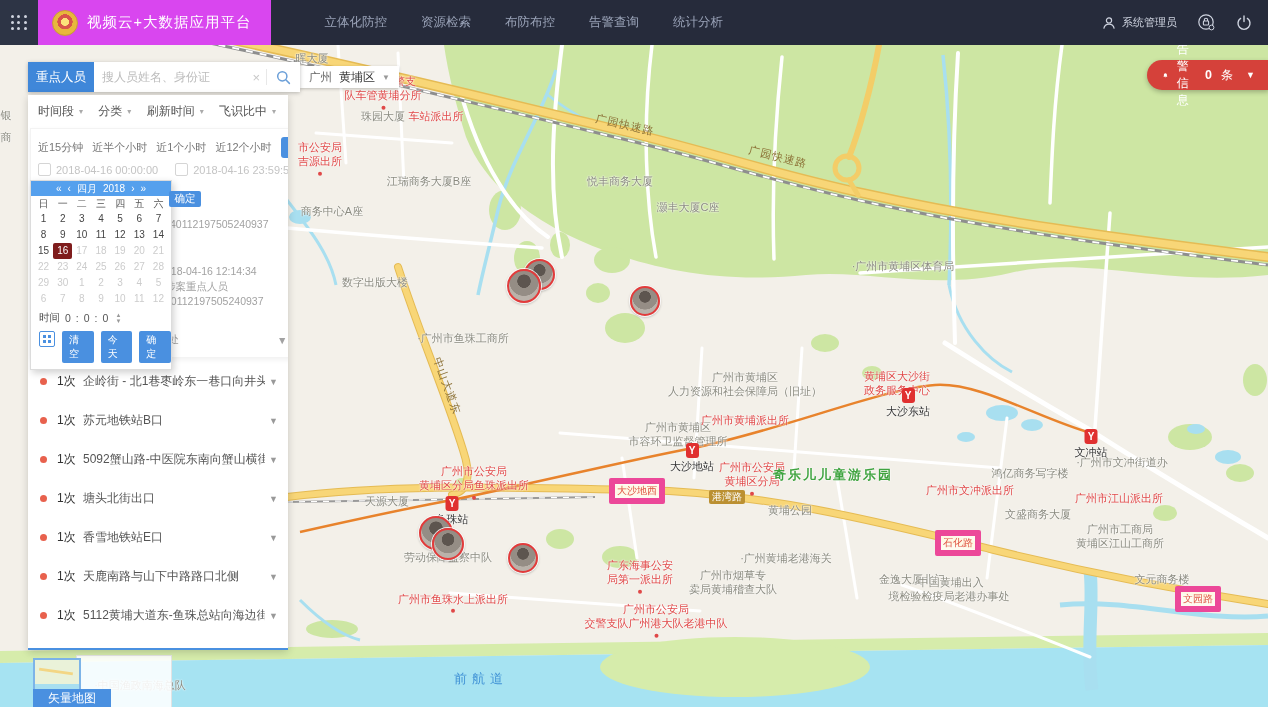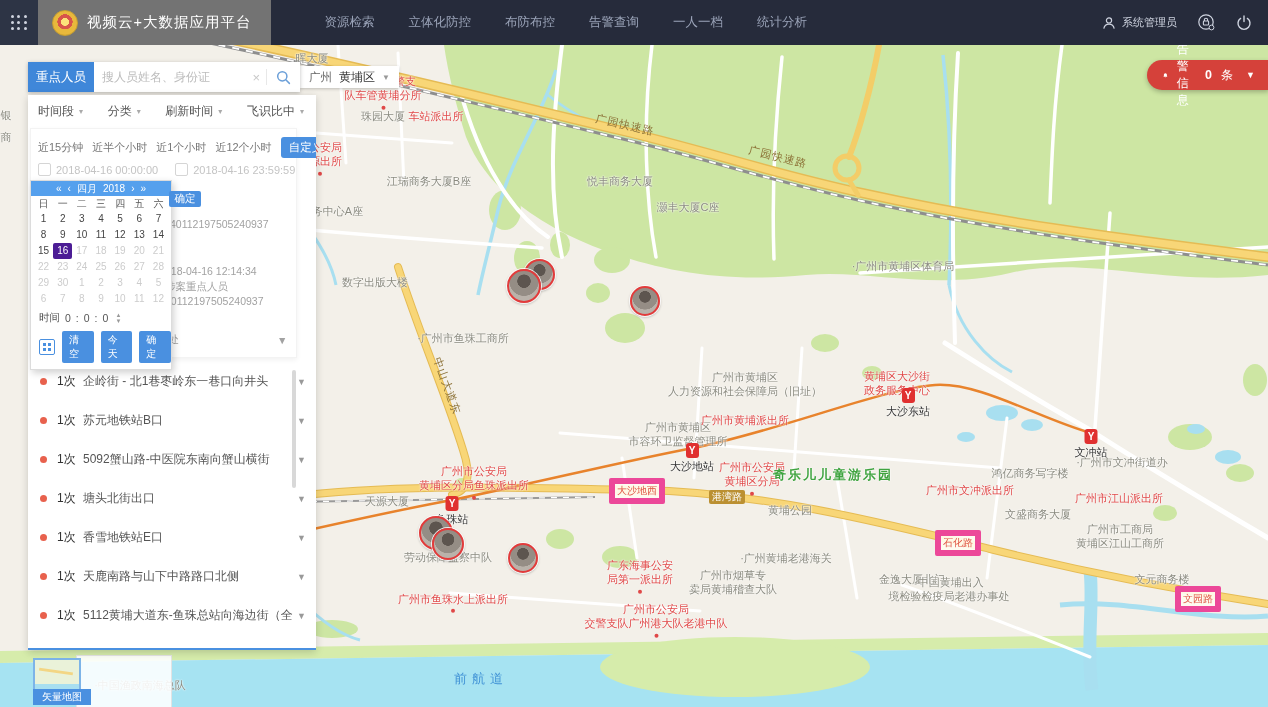--- a/index.html
+++ b/index.html
@@ -3,21 +3,21 @@
 <meta charset="utf-8">
 <style>
   html,body{margin:0;padding:0;background:#666;}
   .stage{position:relative;width:1268px;height:707px;overflow:hidden;background:#f3f0e9;
          font-family:"Liberation Sans","DejaVu Sans",sans-serif;}
   
   #topbar{position:absolute;top:0;left:0;right:0;height:45px;background:#262b3b;display:flex;align-items:stretch;z-index:20;}
   .grid9{width:38px;background:#2d3445;display:flex;align-items:center;justify-content:center;cursor:pointer;}
   .dots{width:16px;height:16px;display:grid;grid-template-columns:repeat(3,1fr);gap:3px;}
   .dots i{width:3px;height:3px;background:#cfd4df;border-radius:50%;}
-  .logo{display:flex;align-items:center;gap:9px;background:#737373;padding:0 20px 0 14px;}
+  .logo{display:flex;align-items:center;gap:9px;background:#d946ef;padding:0 20px 0 14px;}
   .emblem{width:24px;height:24px;border-radius:50%;flex:none;border:1px solid #caa12f;
           background:radial-gradient(circle at 50% 45%,#fce27a 0 22%,#d8544a 23% 42%,#e8b83c 43% 68%,#a97c18 100%);}
   .apptitle{color:#fff;font-size:14.5px;letter-spacing:1px;white-space:nowrap;}
   #nav{display:flex;margin-left:36px;}
   .nav-item{padding:0 17px;line-height:45px;font-size:12.5px;color:#9aa3b8;position:relative;cursor:pointer;white-space:nowrap;}
   .nav-item.active{color:#fff;}
   .nav-item.active::after{content:"";position:absolute;left:16px;right:16px;bottom:8px;height:2px;background:#e8eaf0;}
   .tright{margin-left:auto;display:flex;align-items:center;gap:20px;padding-right:16px;color:#cfd4e0;}
   .user{display:flex;align-items:center;gap:6px;font-size:11px;cursor:pointer;}
   .ticon{display:flex;align-items:center;cursor:pointer;}
@@ -33,21 +33,21 @@
   .swrap input{border:none;outline:none;flex:1;min-width:0;font-size:12px;padding:16px 8px;color:#6d28d9;background:transparent;height:100%;}
   .swrap input::placeholder{color:#bcbcbc;}
   .sclear{color:#c8c8c8;font-size:13px;padding:0 6px;cursor:pointer;}
   .ssep{width:1px;height:16px;background:#e8e8e8;}
   .smag{padding:0 9px;cursor:pointer;display:flex;align-items:center;}
   
   #region{position:absolute;top:66px;left:300px;height:22px;background:#fff;z-index:10;display:flex;align-items:center;gap:7px;
           padding:0 9px;box-shadow:0 1px 3px rgba(0,0,0,.22);cursor:pointer;}
   #region .rc{font-size:11.5px;color:#666;} #region .rd{font-size:12px;color:#333;} #region .rv{font-size:8px;color:#999;}
   
-  #panel{position:absolute;top:95px;left:28px;width:288px;height:553px;background:#fff;z-index:11;overflow:hidden;
+  #panel{position:absolute;top:95px;left:28px;width:260px;height:553px;background:#fff;z-index:11;overflow:hidden;
          border-bottom:2px solid #4a90e0;box-shadow:0 2px 8px rgba(0,0,0,.18);}
   .subbox{position:absolute;left:2px;top:33px;width:265px;height:228px;border:1px solid #f3f3f3;box-shadow:0 2px 5px rgba(0,0,0,.06);}
   #filters{position:absolute;top:8px;left:10px;right:12px;display:flex;justify-content:space-between;}
   .filter{display:flex;align-items:center;gap:5px;font-size:12px;color:#555;cursor:pointer;}
   .filter .chev{font-size:8px;color:#aaa;}
   #ranges{position:absolute;top:42px;left:10px;right:8px;display:flex;align-items:center;gap:9px;}
   .ropt{font-size:11px;color:#777;cursor:pointer;white-space:nowrap;}
   .rcustom{background:#4a90e0;color:#fff;font-size:11.5px;padding:3px 8px;border-radius:3px;cursor:pointer;white-space:nowrap;}
   #drow{position:absolute;top:68px;left:10px;display:flex;align-items:center;font-size:11px;color:#c4c4c4;white-space:nowrap;}
   .dico{width:11px;height:11px;border:1px solid #d5d5d5;border-radius:2px;margin-right:5px;flex:none;}
@@ -55,25 +55,25 @@
   #drow .g2{margin-left:17px;display:flex;align-items:center;}
   
   #cal{position:absolute;left:2px;top:85px;width:140px;background:#fff;border:1px solid #dcdcdc;z-index:6;
        box-shadow:2px 3px 7px rgba(0,0,0,.18);padding-bottom:5px;}
   .chead{height:15px;background:#55a0ed;color:#fff;display:flex;align-items:center;justify-content:center;gap:6px;font-size:10px;}
   .chead span{cursor:pointer;}
   .wdays,.days{display:grid;grid-template-columns:repeat(7,1fr);width:134px;margin:0 auto;}
   .wdays span{font-size:10px;color:#555;text-align:center;height:15px;line-height:15px;}
   .days span{font-size:10px;color:#444;text-align:center;height:16px;line-height:16px;cursor:pointer;}
   .days span.mut{color:#ccc;}
-  .days span.sel{background:#4c1d95;color:#fff;border-radius:2px;}
+  .days span.sel{background:#7f1d1d;color:#fff;border-radius:2px;}
   .trow{display:flex;align-items:center;gap:5px;padding:4px 0 2px 8px;font-size:10.5px;color:#555;}
   .spin{display:flex;flex-direction:column;font-size:6px;color:#999;line-height:6px;margin-left:2px;}
   .spin span{cursor:pointer;}
-  .btnrow{display:flex;gap:7px;padding:4px 0 1px 8px;align-items:center;}
+  .btnrow{display:flex;gap:7px;padding:4px 0 1px 8px;}
   .cbtn{background:#4a90e0;color:#fff;font-size:10px;padding:2px 7px;border-radius:2px;cursor:pointer;}
   .calico{width:16px;height:14px;border:1px solid #4a90e0;border-radius:2px;cursor:pointer;background:
     linear-gradient(#4a90e0,#4a90e0) 3px 3px/3px 3px no-repeat,
     linear-gradient(#4a90e0,#4a90e0) 8px 3px/3px 3px no-repeat,
     linear-gradient(#4a90e0,#4a90e0) 3px 8px/3px 3px no-repeat,
     linear-gradient(#4a90e0,#4a90e0) 8px 8px/3px 3px no-repeat,#fff;}
   .confirm-top{position:absolute;left:141px;top:96px;width:32px;height:16px;background:#4a90e0;color:#fff;font-size:10.5px;
                display:flex;align-items:center;justify-content:center;border-radius:2px;z-index:7;cursor:pointer;}
   .frag{position:absolute;font-size:10.5px;color:#a2a2a2;white-space:nowrap;z-index:1;}
   
@@ -102,21 +102,21 @@
   .rbadge2{position:absolute;transform:translate(-50%,-50%);background:#bb9032;color:#fff;font-size:10px;padding:0 3px;
            border-radius:2px;white-space:nowrap;pointer-events:none;}
   .rdname{position:absolute;color:#8d7338;font-size:11px;letter-spacing:1px;white-space:nowrap;pointer-events:none;}
   .wlbl{position:absolute;transform:translate(-50%,-50%);color:#4193d6;font-size:13px;letter-spacing:5px;white-space:nowrap;pointer-events:none;}
   .pm{position:absolute;border-radius:50%;border:2px solid #e23b3b;box-shadow:0 0 0 1px rgba(255,255,255,.85),0 1px 3px rgba(0,0,0,.35);
       background:radial-gradient(circle at 50% 34%,#5d554f 0 26%,#958d85 28% 58%,#bab2aa 60% 100%);cursor:pointer;}
   .mmpanel{position:absolute;left:76px;top:610px;width:94px;height:52px;background:rgba(255,255,255,.88);border:1px solid #e3e3e3;}
   .minimap{position:absolute;left:33px;top:613px;width:44px;height:42px;border:2px solid #7db4e8;cursor:pointer;
            background:linear-gradient(180deg,#eaf2d9 0 58%,#a8dff0 58% 100%);}
   .minimap::after{content:"";position:absolute;left:4px;top:10px;width:34px;height:3px;background:#f3d684;transform:rotate(8deg);}
-  .mmbadge{position:absolute;left:33px;top:644px;background:#4a90e0;color:#fff;font-size:10px;padding:1px 9px;z-index:3;cursor:pointer;}
+  .mmbadge{position:absolute;left:33px;top:644px;background:#4a90e0;color:#fff;font-size:12px;padding:1px 15px;z-index:3;cursor:pointer;}
 </style>
 </head>
 <body>
 
 <div class="stage">
 
   <div id="map">
     <svg width="1268" height="662" viewBox="0 0 1268 662">
       <rect x="0" y="0" width="1268" height="662" fill="#f3f0e9"></rect>
       <g fill="#cde6a3" stroke="none">
@@ -306,25 +306,24 @@
           <i></i>
           <i></i>
           <i></i>
         </span>
     </div>
     <div class="logo">
       <span class="emblem"></span>
       <span class="apptitle">视频云+大数据应用平台</span>
     </div>
     <nav id="nav">
+        <div class="nav-item">立体化防控</div>
         <div class="nav-item">资源检索</div>
-        <div class="nav-item">立体化防控</div>
         <div class="nav-item">布防布控</div>
         <div class="nav-item">告警查询</div>
-        <div class="nav-item">一人一档</div>
         <div class="nav-item">统计分析</div>
       </nav>
     <div class="tright">
       <span class="user">
         <svg width="14" height="14" viewBox="0 0 14 14">
           <circle cx="7" cy="4.4" r="2.6" fill="none" stroke="#cfd4e0" stroke-width="1.2"></circle>
           <path d="M1.8,12.6 C2.4,9.6 4.4,8.2 7,8.2 C9.6,8.2 11.6,9.6 12.2,12.6" fill="none" stroke="#cfd4e0" stroke-width="1.2"></path>
         </svg>
         <span>系统管理员</span>
       </span>

